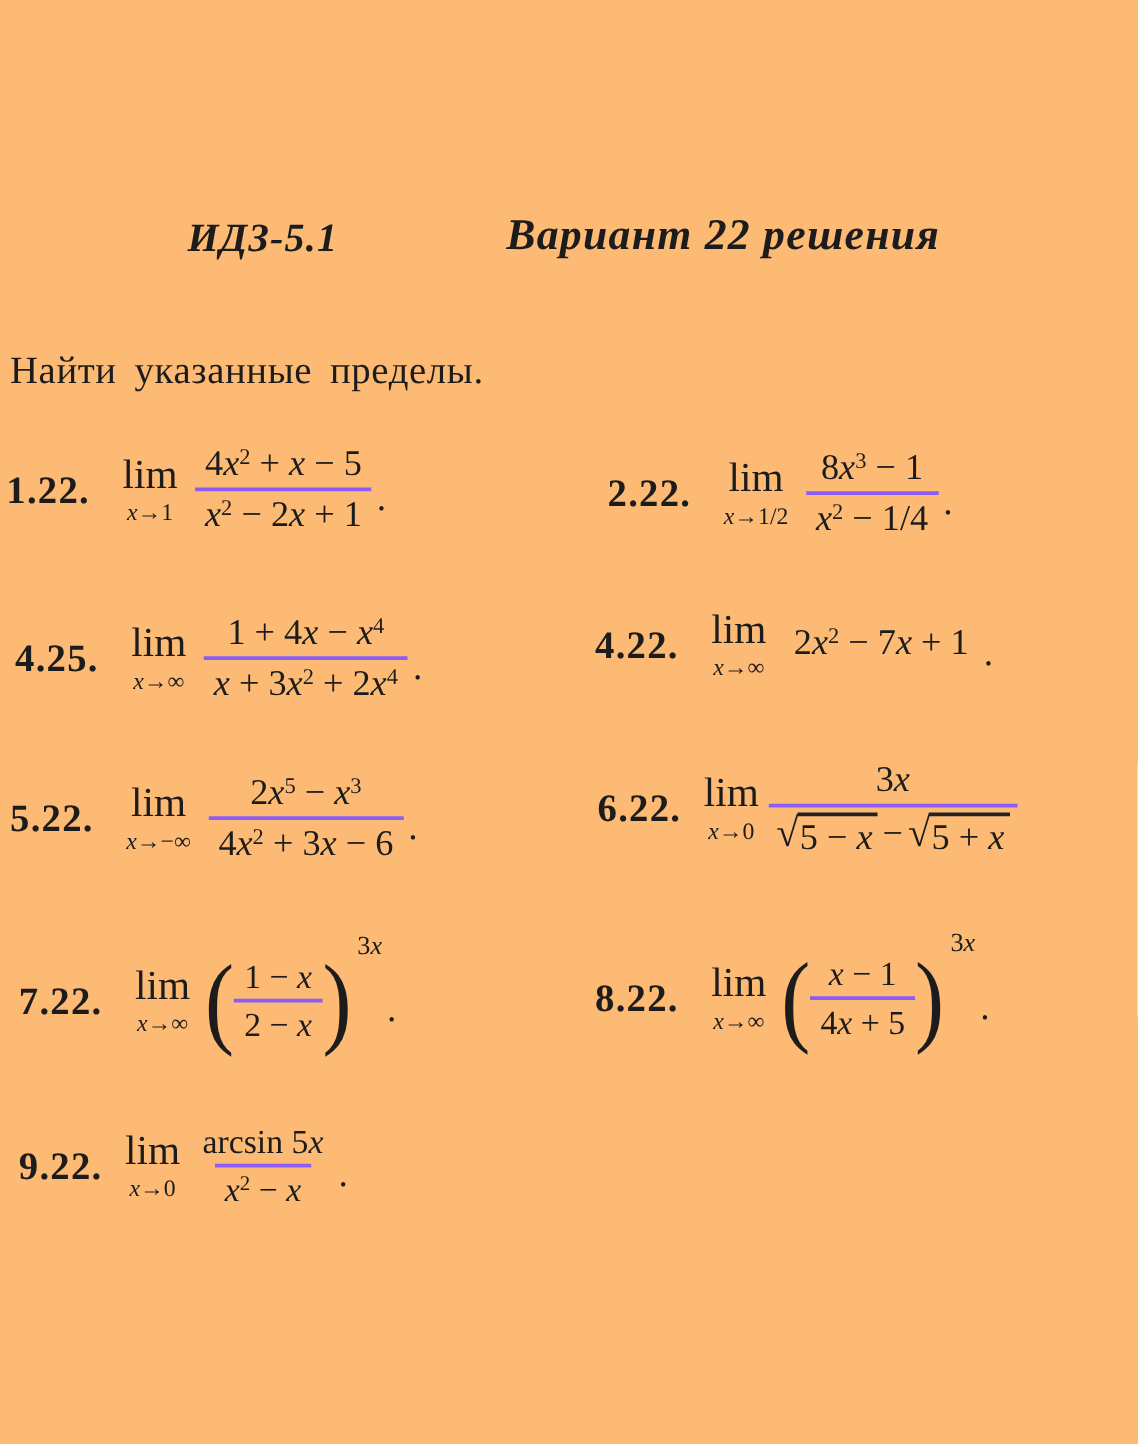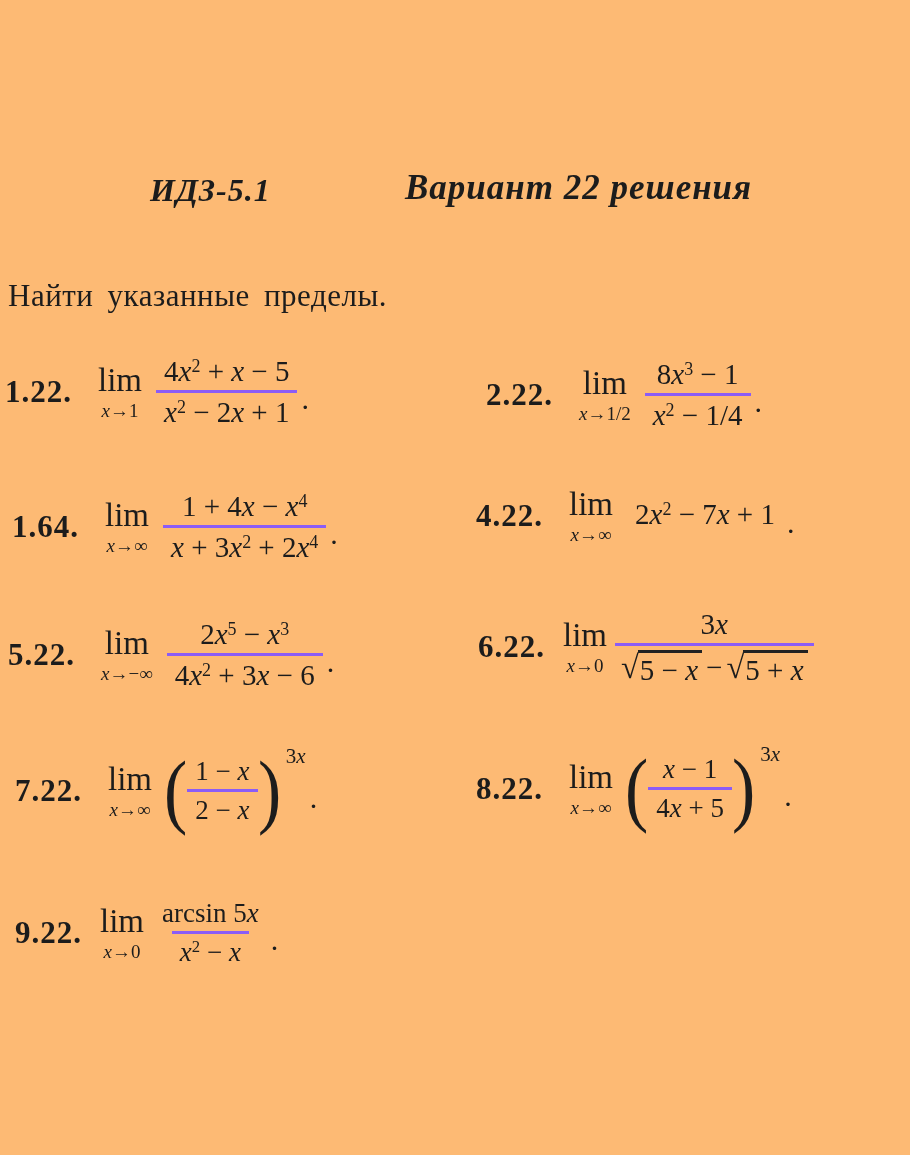--- a/index.html
+++ b/index.html
@@ -36,21 +36,21 @@
   }
   .frac .num{padding:0 8px 3px;}
   .frac .den{border-top:3px solid #8b5cf6;padding:3px 8px 0;}
   .frac .den.denrow{display:inline-flex;align-items:flex-start;padding:4px 6px 0;}
   sup{font-size:62%;line-height:0;vertical-align:9px;}
   i{font-style:italic;}
   .tail{font-size:30px;margin-left:4px;margin-top:14px;}
 
   .pgroup{display:inline-flex;align-items:center;margin-left:10px;}
   .paren{font-size:82px;line-height:0.75;font-weight:400;transform:scaleX(0.85);}
-  .pgroup .frac{font-size:27px;margin:4px -2px;}
+  .pgroup .frac{font-size:27px;margin:14px -2px;}
   .expo{font-size:21px;align-self:flex-start;margin-top:-8px;margin-left:3px;}
 
   .sqrt{display:inline-flex;align-items:flex-start;}
   .rsign{font-size:1.12em;line-height:1.05;margin-right:-1px;}
   .radicand{border-top:3px solid #222222;padding:1px 4px 0 2px;}
   .den .op{padding:1px 4px 0;}
 </style>
 </head>
 <body>
 
@@ -80,21 +80,21 @@
       <span class="limsub"><i>x</i>→1/2</span>
     </span>
     <span class="frac">
       <span class="num">8<i>x</i><sup>3</sup> − 1</span>
       <span class="den"><i>x</i><sup>2</sup> − 1/4</span>
     </span>
     <span class="tail">.</span>
   </div>
 
   <div class="problem" style="left:12px;top:490px;">
-    <span class="pnum">1.64.</span>
+    <span class="pnum">4.25.</span>
     <span class="lim">
       <span class="limword">lim</span>
       <span class="limsub"><i>x</i>→∞</span>
     </span>
     <span class="frac">
       <span class="num">1 + 4<i>x</i> − <i>x</i><sup>4</sup></span>
       <span class="den"><i>x</i> + 3<i>x</i><sup>2</sup> + 2<i>x</i><sup>4</sup></span>
     </span>
     <span class="tail">.</span>
   </div>

